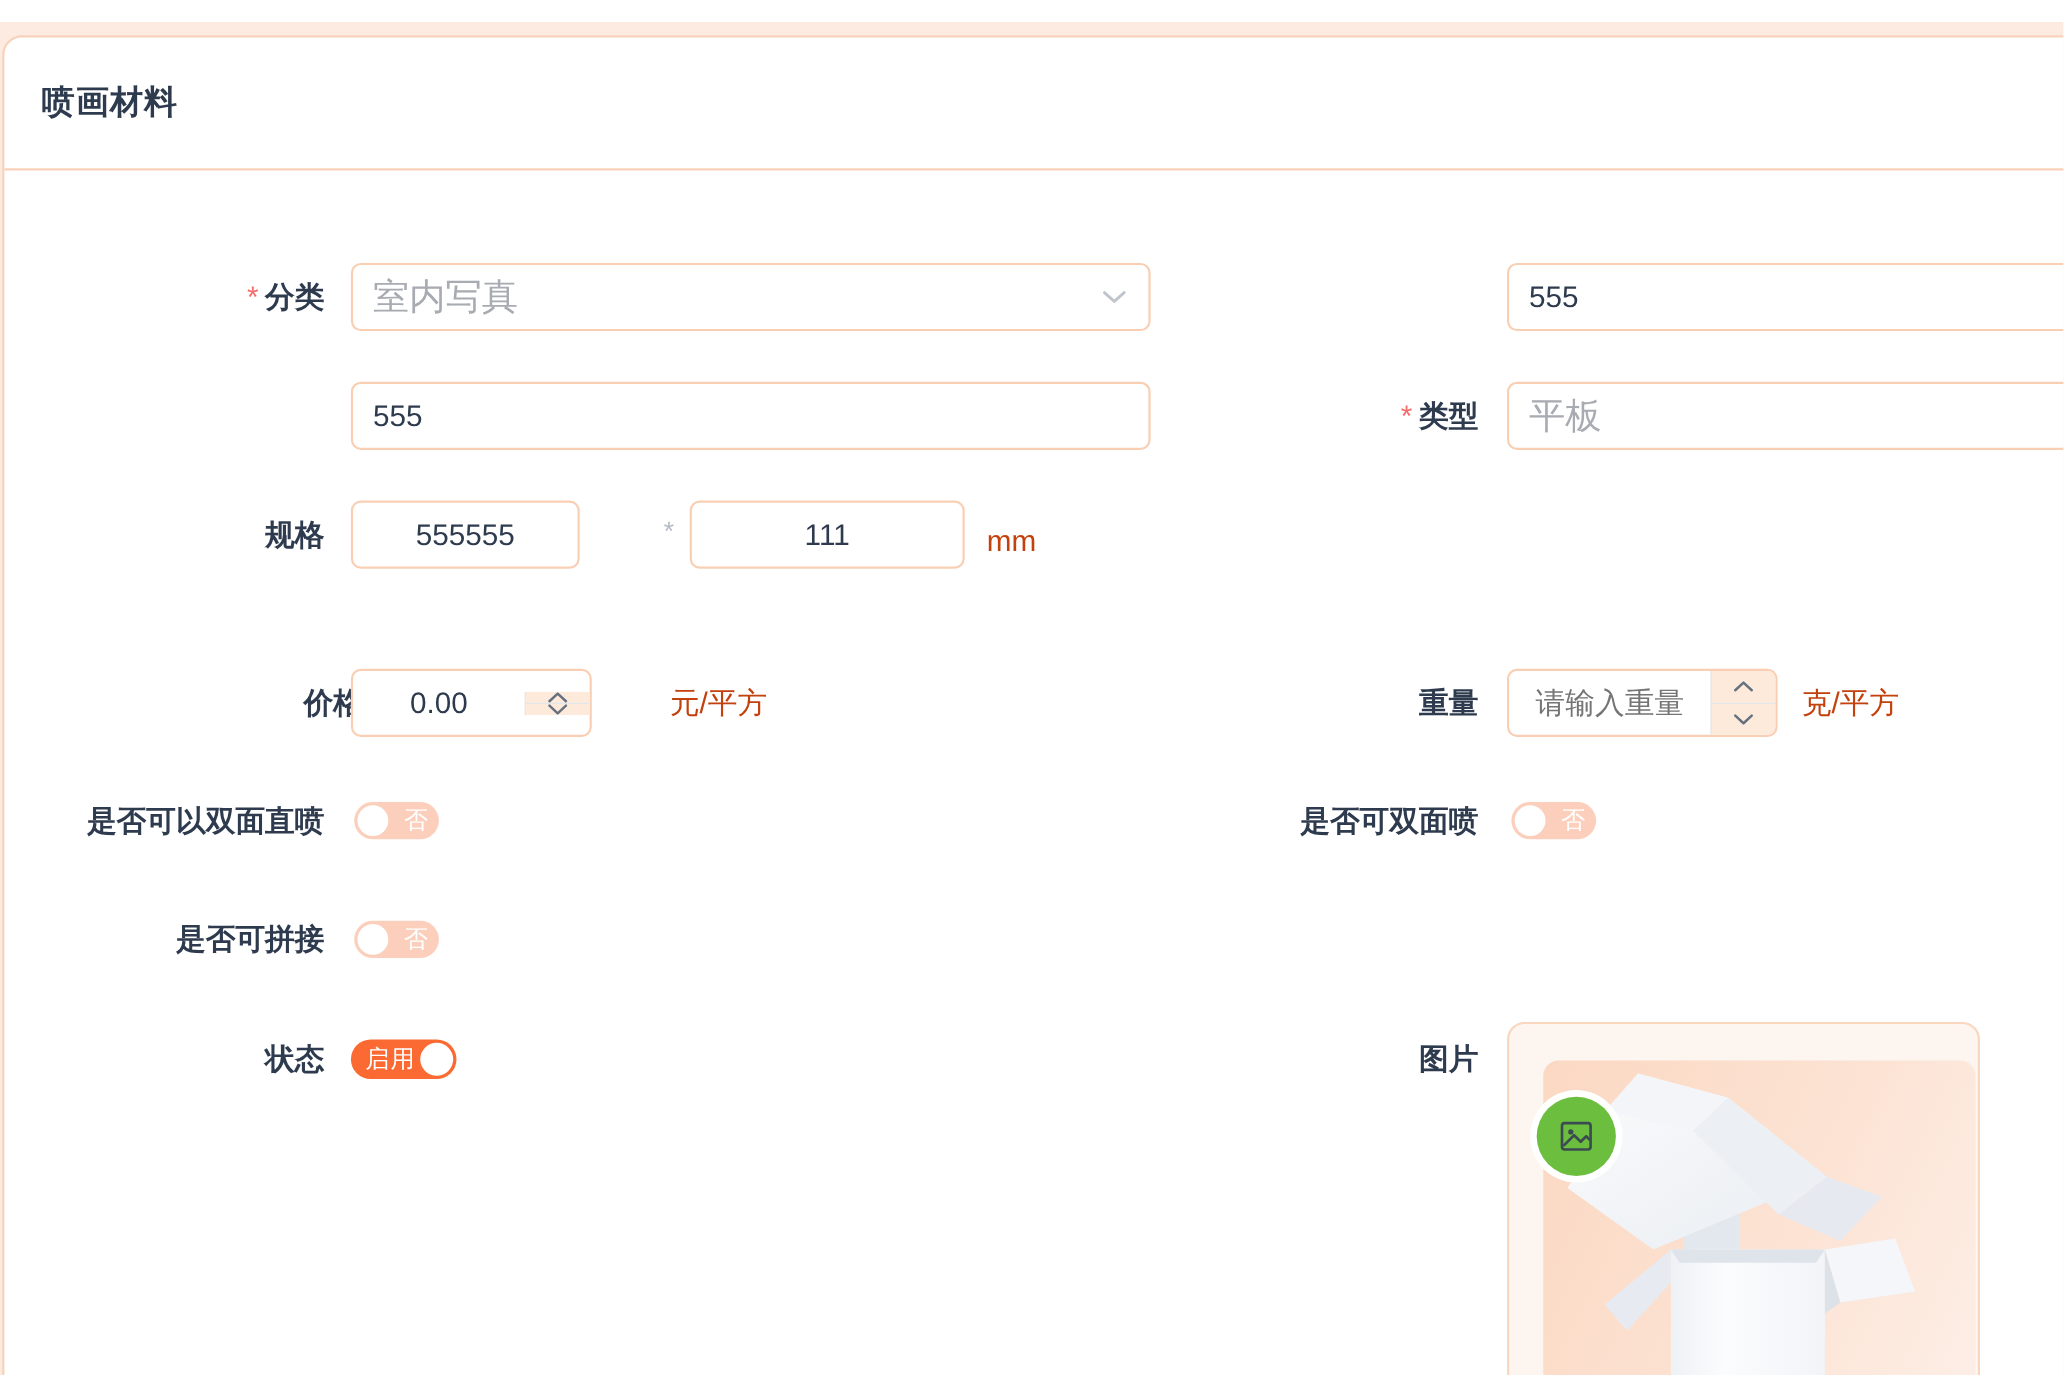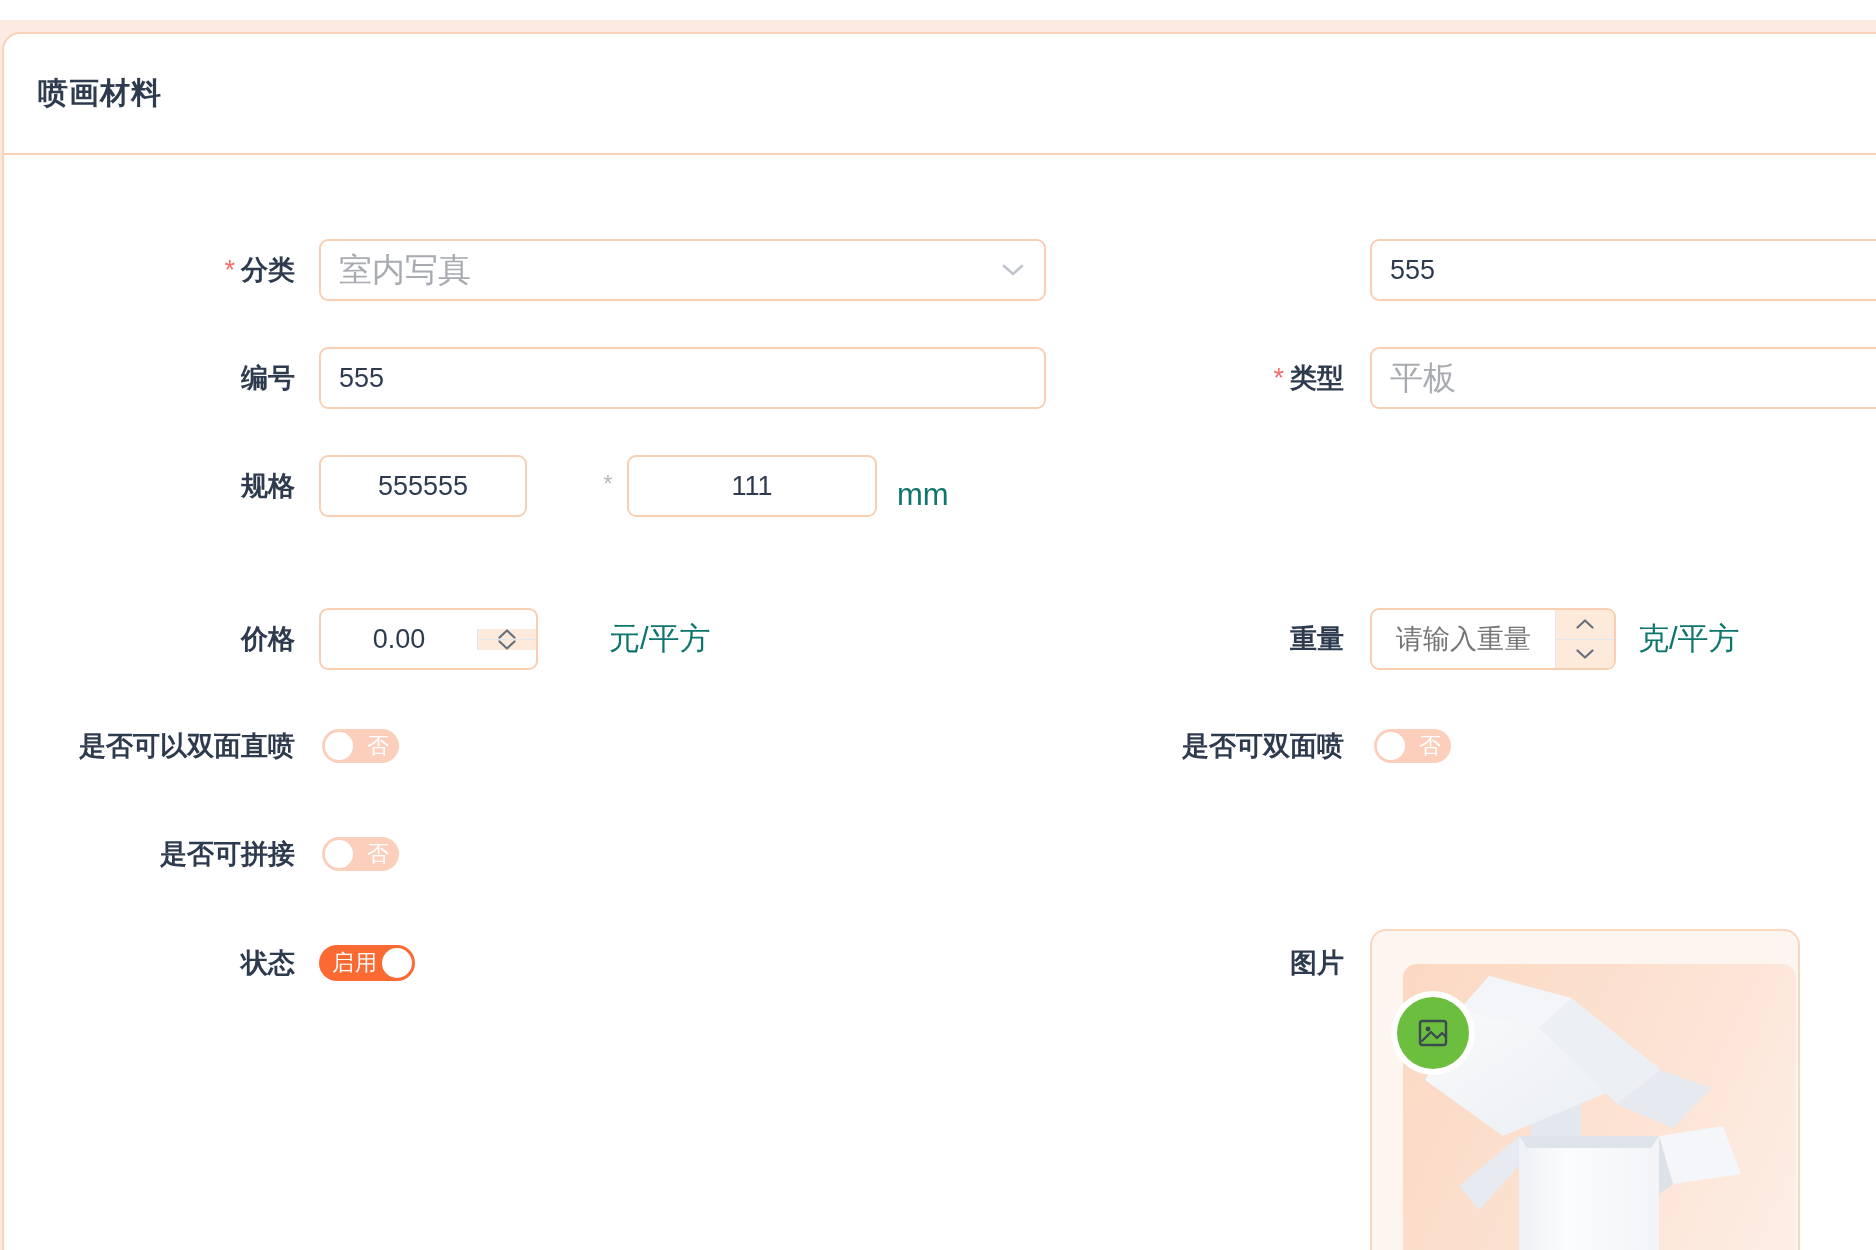--- a/index.html
+++ b/index.html
@@ -45,21 +45,21 @@
   .ctl input.centered{text-align:center;padding:0;}
   .num-ctl{display:flex;overflow:hidden;}
   .num-ctl input{flex:1;}
   .stepper{
     width:58px;border-left:1px solid #e2e6ed;background:#fdeada;
     display:flex;flex-direction:column;flex:none;
   }
   .step-btn{flex:1;display:flex;align-items:center;justify-content:center;cursor:pointer;}
   .step-btn.up{border-bottom:1px solid #e2e6ed;}
   .unit{
-    position:absolute;font-size:31px;color:#0f766e;white-space:nowrap;
+    position:absolute;font-size:27px;color:#c2410c;white-space:nowrap;
   }
   .spec-sep{
     position:absolute;left:279px;top:0;width:20px;height:62px;line-height:58px;
     text-align:center;font-size:24px;color:#b3b9c4;
   }
   .switch{
     position:absolute;border-radius:18px;cursor:pointer;box-sizing:border-box;
   }
   .switch.off{width:77px;height:34px;background:#fbcfbc;}
   .switch.on{width:96px;height:36px;background:#fa6a32;}
@@ -105,42 +105,41 @@
       <div class="ctl ctl-select" style="left:315px;top:205px;width:727px;">
         <span class="sel-value">室内写真</span>
         <svg class="sel-arrow" width="22" height="14" viewBox="0 0 22 14">
             <polyline points="2,3 11,11 20,3" fill="none" stroke="#c0c4cc" stroke-width="2.6" stroke-linecap="round" stroke-linejoin="round"></polyline>
           </svg>
       </div>
       <div class="ctl" style="left:1366px;top:205px;width:742px;">
         <input value="555" style="">
       </div>
 
-      <div class="flabel h62" style="top:313px;"><span>编号</span></div>
       <div class="ctl" style="left:315px;top:313px;width:727px;">
         <input value="555" style="">
       </div>
       <div class="flabel right-col h62" style="top:313px;"><span class="req">*</span><span>类型</span></div>
       <div class="ctl ctl-select" style="left:1366px;top:313px;width:742px;">
         <span class="sel-value">平板</span>
       </div>
 
       <div class="flabel h62" style="top:421px;"><span>规格</span></div>
       <div style="position:absolute;left:315px;top:421px;width:700px;height:62px;">
         <div class="ctl" style="left:0;top:0;width:208px;">
           <input class="centered" value="555555" style="">
         </div>
         <span class="spec-sep">*</span>
         <div class="ctl" style="left:308px;top:0;width:250px;">
           <input class="centered" value="111" style="">
         </div>
         <span class="unit" style="left:578px;top:22px;">mm</span>
       </div>
 
-      <div class="flabel h62" style="top:574px;"><span>价格</span></div>
+      <div class="flabel h62" style="top:574px;padding-left:35px;"><span>价格</span></div>
       <div style="position:absolute;left:315px;top:574px;width:460px;height:62px;">
         <div class="ctl num-ctl" style="left:0;top:0;width:219px;align-items:center;">
           <input class="centered" value="0.00" style="">
           <div class="stepper">
             <div class="step-btn up">
               <svg width="18" height="10" viewBox="0 0 18 10">
                   <polyline points="1.5,8.5 9,1.5 16.5,8.5" fill="none" stroke="#66707f" stroke-width="2.2" stroke-linecap="round" stroke-linejoin="round"></polyline>
                 </svg>
             </div>
             <div class="step-btn">

